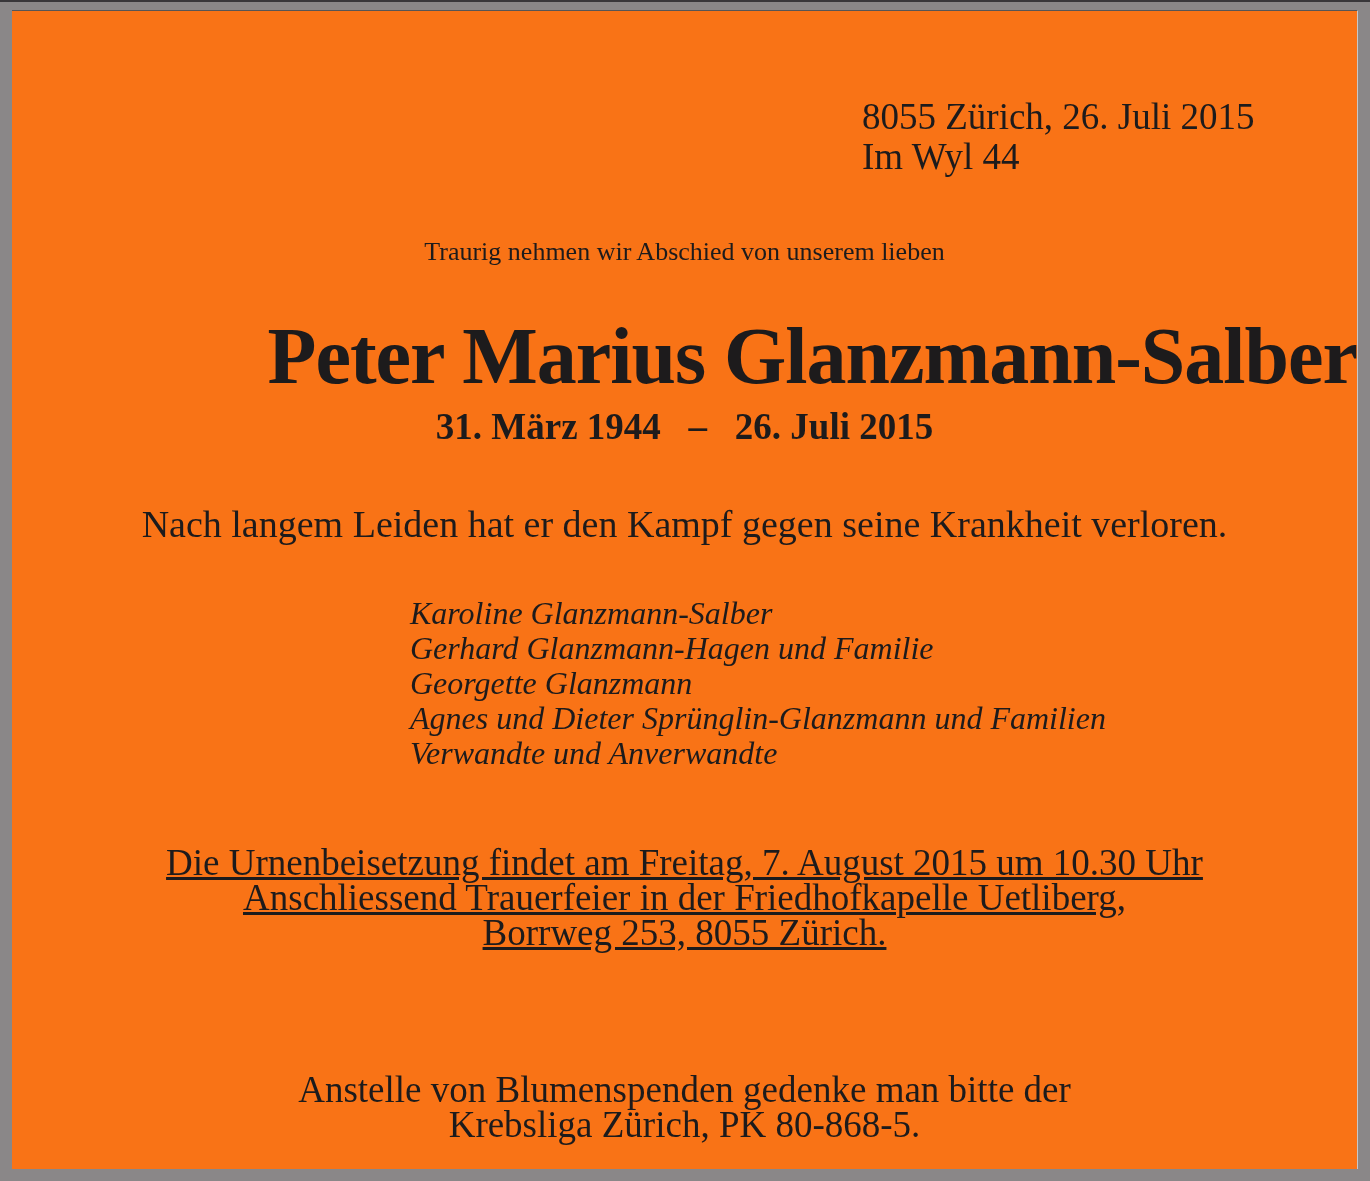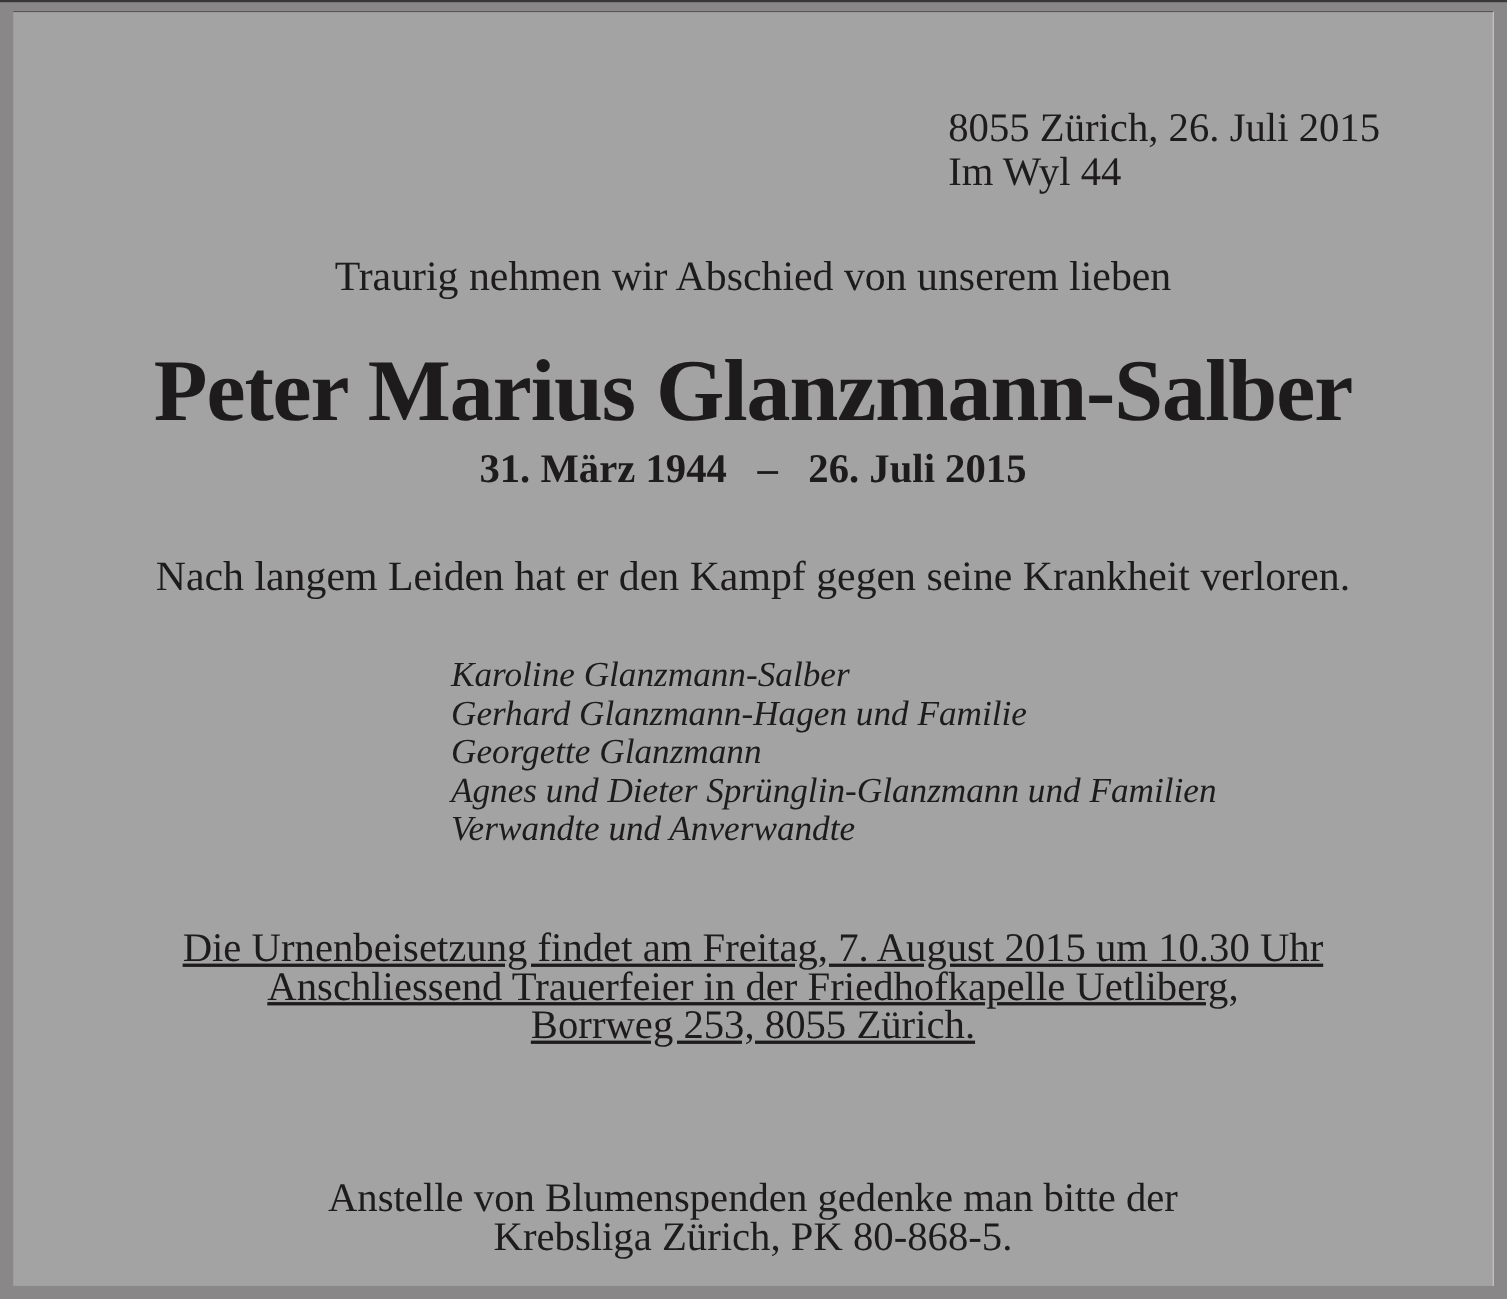--- a/index.html
+++ b/index.html
@@ -11,42 +11,43 @@
     color: #1d1b1c;
     overflow: hidden;
   }
   .frame-top-line {
     position: absolute; top: 0; left: 0; right: 0; height: 2px;
     background: #39373a;
   }
   .paper-card {
     position: absolute;
     left: 12px; right: 12px; top: 10px; bottom: 12px;
-    background: #a3a3a3;
+    background: #f97316;
     border-top: 1px solid #575556;
     border-right: 1px solid #c9c7c8;
   }
   .abs { position: absolute; }
   .centered { left: 0; right: 0; text-align: center; }
 
   .dateline {
     left: 850px; top: 86px;
     font-size: 37px; line-height: 40px;
     white-space: nowrap;
   }
   .intro-line {
     top: 219px;
-    font-size: 38px; line-height: 44px;
+    font-size: 26px; line-height: 44px;
   }
   .deceased-name {
     top: 303px;
     font-size: 80px; line-height: 84px;
     font-weight: bold;
     letter-spacing: -1px;
     white-space: nowrap;
+    text-align: right;
   }
   .life-dates {
     top: 395px;
     font-size: 37px; line-height: 42px; font-weight: bold;
   }
   .cause-line {
     top: 491px;
     font-size: 38px; line-height: 44px;
   }
   .mourners-list {

